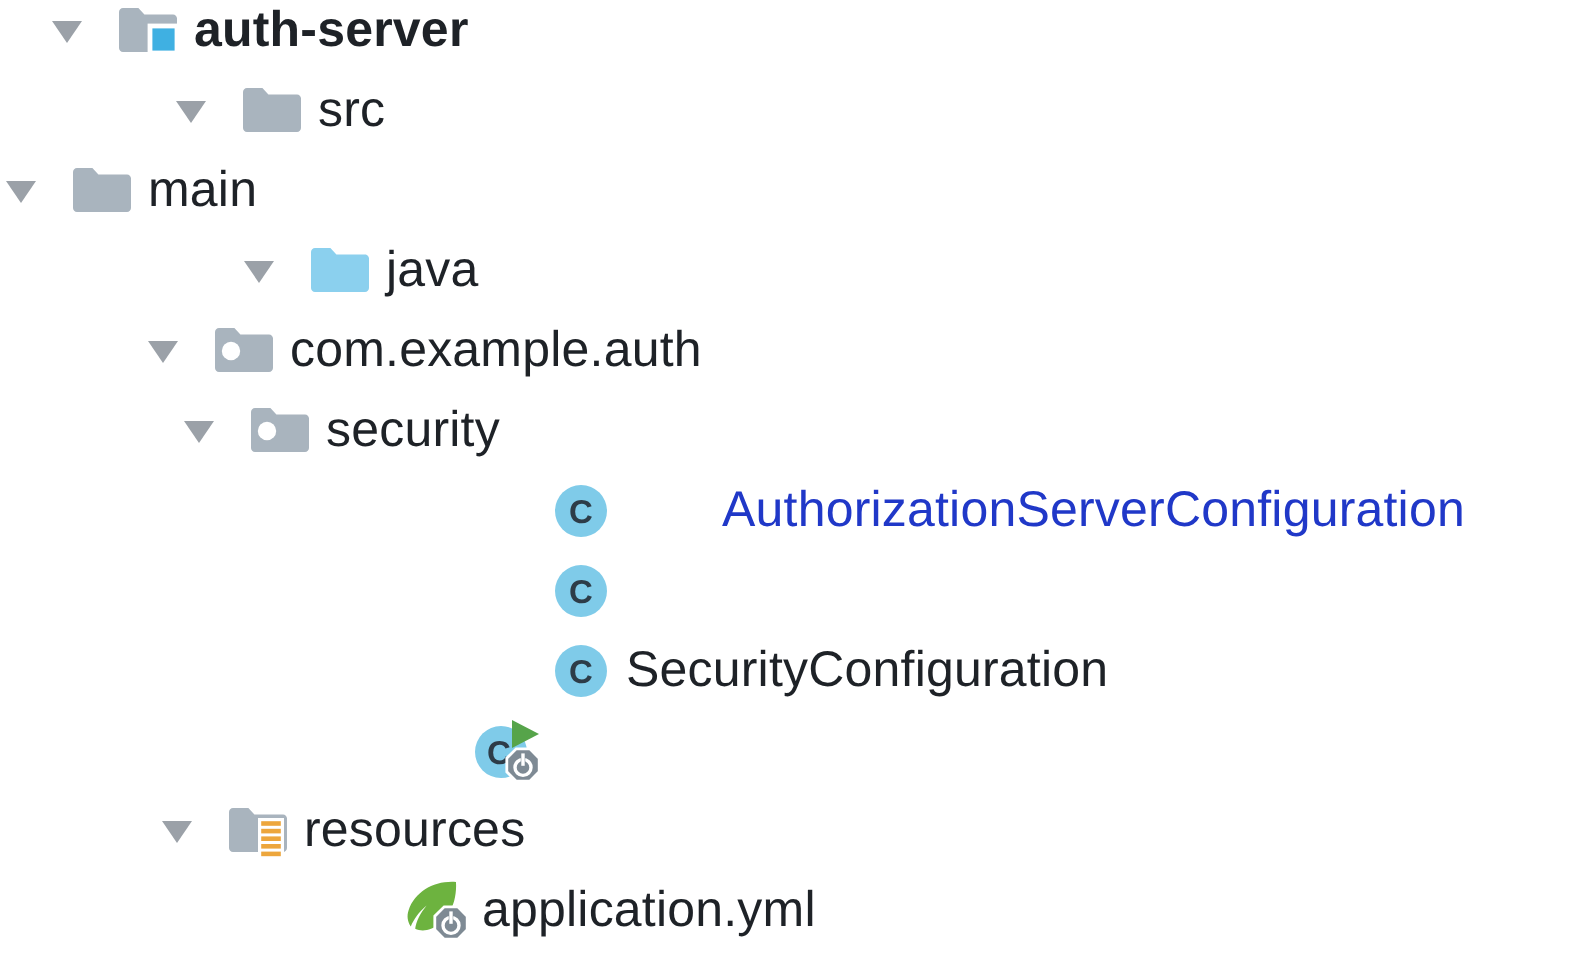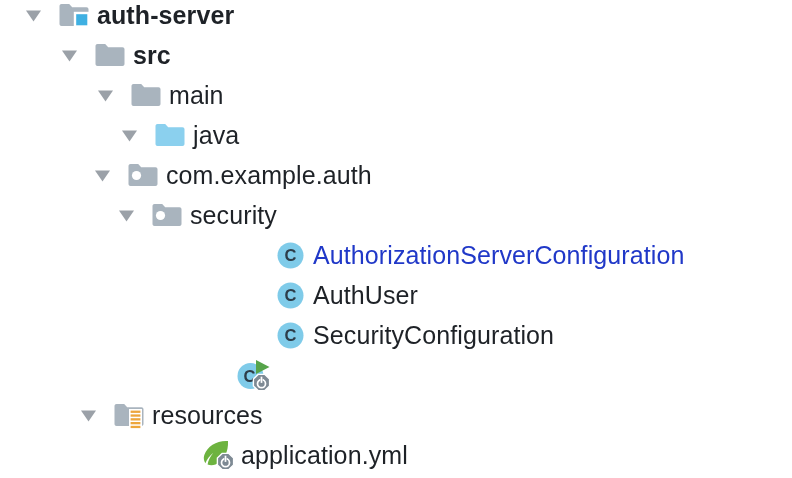--- a/index.html
+++ b/index.html
@@ -48,34 +48,34 @@
         </svg>
       </span>
       <span class="ic">
         <svg width="32" height="30" viewBox="0 0 32 30">
           <path d="M1.5 6 C1.5 4.9 2.4 4 3.5 4 H11.2 L14.2 7.2 H28.5 C29.6 7.2 30.5 8.1 30.5 9.2 V24 C30.5 25.1 29.6 26 28.5 26 H3.5 C2.4 26 1.5 25.1 1.5 24 Z" fill="#A9B4BE"></path>
           <rect x="17" y="13" width="13.5" height="13.5" fill="#3FB0E2" stroke="#FFFFFF" stroke-width="2.4"></rect>
         </svg>
       </span>
       <span class="lb">auth-server</span>
     </div>
-    <div class="row" style="padding-left: 59px; font-weight: bold;">
+    <div class="row" style="padding-left: 85px;">
       <span class="tw">
         <svg width="19" height="15" viewBox="0 0 19 15">
           <path d="M2 2.5 H17 L9.5 13.5 Z" fill="#9BA1A8"></path>
         </svg>
       </span>
       <span class="ic">
         <svg width="32" height="30" viewBox="0 0 32 30">
           <path d="M1.5 6 C1.5 4.9 2.4 4 3.5 4 H11.2 L14.2 7.2 H28.5 C29.6 7.2 30.5 8.1 30.5 9.2 V24 C30.5 25.1 29.6 26 28.5 26 H3.5 C2.4 26 1.5 25.1 1.5 24 Z" fill="#A9B4BE"></path>
         </svg>
       </span>
       <span class="lb">src</span>
     </div>
-    <div class="row" style="padding-left: 95px;">
+    <div class="row" style="">
       <span class="tw">
         <svg width="19" height="15" viewBox="0 0 19 15">
           <path d="M2 2.5 H17 L9.5 13.5 Z" fill="#9BA1A8"></path>
         </svg>
       </span>
       <span class="ic">
         <svg width="32" height="30" viewBox="0 0 32 30">
           <path d="M1.5 6 C1.5 4.9 2.4 4 3.5 4 H11.2 L14.2 7.2 H28.5 C29.6 7.2 30.5 8.1 30.5 9.2 V24 C30.5 25.1 29.6 26 28.5 26 H3.5 C2.4 26 1.5 25.1 1.5 24 Z" fill="#A9B4BE"></path>
         </svg>
       </span>
@@ -87,35 +87,35 @@
           <path d="M2 2.5 H17 L9.5 13.5 Z" fill="#9BA1A8"></path>
         </svg>
       </span>
       <span class="ic">
         <svg width="32" height="30" viewBox="0 0 32 30">
           <path d="M1.5 6 C1.5 4.9 2.4 4 3.5 4 H11.2 L14.2 7.2 H28.5 C29.6 7.2 30.5 8.1 30.5 9.2 V24 C30.5 25.1 29.6 26 28.5 26 H3.5 C2.4 26 1.5 25.1 1.5 24 Z" fill="#8BD0EE"></path>
         </svg>
       </span>
       <span class="lb">java</span>
     </div>
-    <div class="row" style="padding-left: 92px;">
+    <div class="row" style="padding-left: 71px;">
       <span class="tw">
         <svg width="19" height="15" viewBox="0 0 19 15">
           <path d="M2 2.5 H17 L9.5 13.5 Z" fill="#9BA1A8"></path>
         </svg>
       </span>
       <span class="ic">
         <svg width="32" height="30" viewBox="0 0 32 30">
           <path d="M1.5 6 C1.5 4.9 2.4 4 3.5 4 H11.2 L14.2 7.2 H28.5 C29.6 7.2 30.5 8.1 30.5 9.2 V24 C30.5 25.1 29.6 26 28.5 26 H3.5 C2.4 26 1.5 25.1 1.5 24 Z" fill="#A9B4BE"></path>
           <circle cx="9.5" cy="15.5" r="4.6" fill="#fff"></circle>
         </svg>
       </span>
       <span class="lb">com.example.auth</span>
     </div>
-    <div class="row" style="padding-left: 116px;">
+    <div class="row" style="padding-left: 89px;">
       <span class="tw">
         <svg width="19" height="15" viewBox="0 0 19 15">
           <path d="M2 2.5 H17 L9.5 13.5 Z" fill="#9BA1A8"></path>
         </svg>
       </span>
       <span class="ic">
         <svg width="32" height="30" viewBox="0 0 32 30">
           <path d="M1.5 6 C1.5 4.9 2.4 4 3.5 4 H11.2 L14.2 7.2 H28.5 C29.6 7.2 30.5 8.1 30.5 9.2 V24 C30.5 25.1 29.6 26 28.5 26 H3.5 C2.4 26 1.5 25.1 1.5 24 Z" fill="#A9B4BE"></path>
           <circle cx="9.5" cy="15.5" r="4.6" fill="#fff"></circle>
         </svg>
@@ -123,31 +123,30 @@
       <span class="lb">security</span>
     </div>
     <div class="row" style="padding-left: 239px;">
       <span class="tw"></span>
       <span class="ic">
         <svg width="27" height="27" viewBox="0 0 27 27">
           <circle cx="13.5" cy="13.5" r="13" fill="#7FCBE9"></circle>
           <text x="13.5" y="19.3" text-anchor="middle" font-size="16.5" font-weight="600" fill="#2D3C48">C</text>
         </svg>
       </span>
-      <span class="lb" style="color: rgb(32, 56, 200);">AuthorizationServerConfiguration</span>
+      <span class="lb" style="color: rgb(32, 56, 200); margin-left: 48px;">AuthorizationServerConfiguration</span>
     </div>
     <div class="row" style="padding-left: 239px;">
       <span class="tw"></span>
       <span class="ic">
         <svg width="27" height="27" viewBox="0 0 27 27">
           <circle cx="13.5" cy="13.5" r="13" fill="#7FCBE9"></circle>
           <text x="13.5" y="19.3" text-anchor="middle" font-size="16.5" font-weight="600" fill="#2D3C48">C</text>
         </svg>
       </span>
-      <span class="lb">AuthUser</span>
     </div>
     <div class="row" style="padding-left: 239px;">
       <span class="tw"></span>
       <span class="ic">
         <svg width="27" height="27" viewBox="0 0 27 27">
           <circle cx="13.5" cy="13.5" r="13" fill="#7FCBE9"></circle>
           <text x="13.5" y="19.3" text-anchor="middle" font-size="16.5" font-weight="600" fill="#2D3C48">C</text>
         </svg>
       </span>
       <span class="lb">SecurityConfiguration</span>

